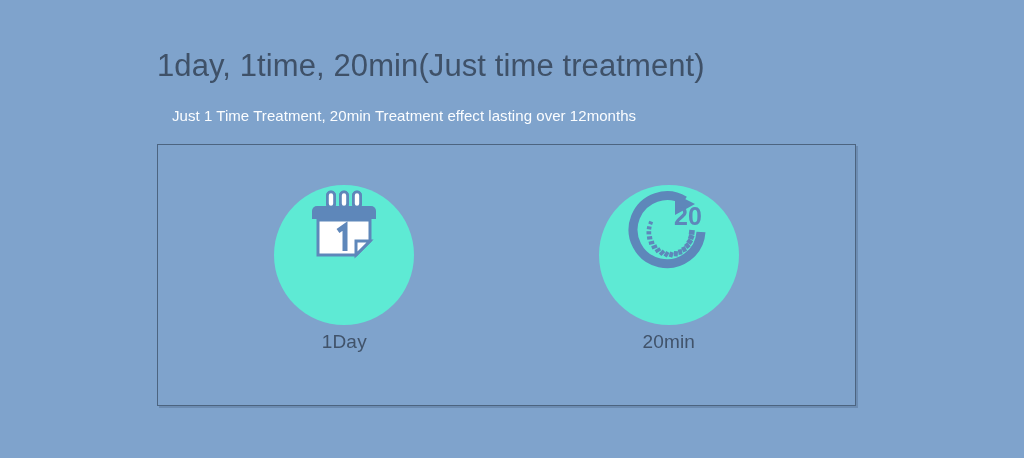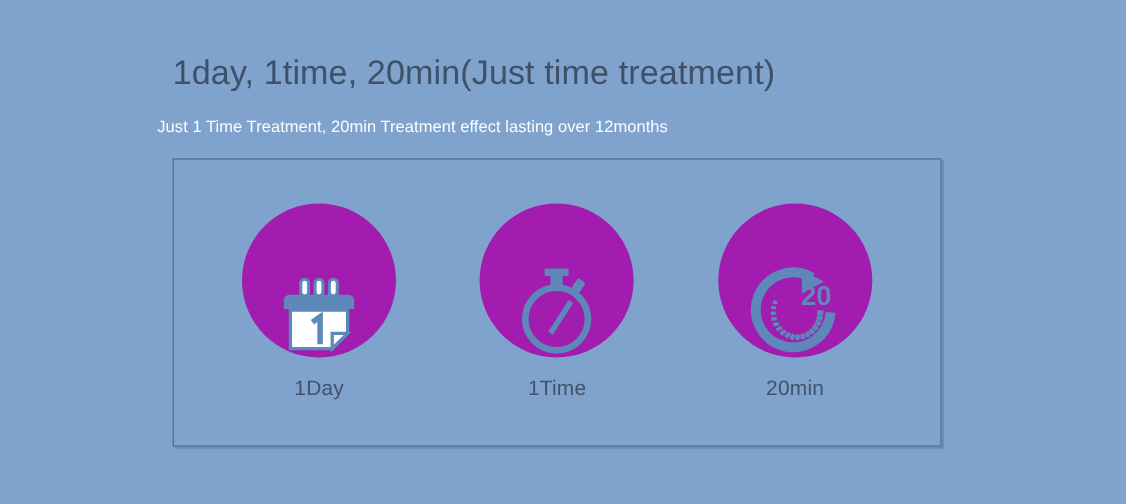--- a/index.html
+++ b/index.html
@@ -24,21 +24,21 @@
     top: 26px;
     font-size: 31px;
     font-weight: 300;
     letter-spacing: 0.1px;
     color: #3f5168;
     white-space: nowrap;
     line-height: 1.2;
   }
   .page-subtitle {
     position: absolute;
-    left: 143px;
+    left: 172px;
     top: 92px;
     font-size: 15px;
     font-weight: 400;
     letter-spacing: 0.05px;
     color: #fbfdff;
     white-space: nowrap;
     line-height: 1.2;
   }
 
   
@@ -66,28 +66,28 @@
   .feature-item {
     width: 200px;
     display: flex;
     flex-direction: column;
     align-items: center;
   }
   .icon-circle {
     width: 140px;
     height: 140px;
     border-radius: 50%;
-    background: #a21caf;
+    background: #5eead4;
     display: flex;
-    align-items: flex-end;
+    align-items: flex-start;
     justify-content: center;
   }
   .icon-circle svg { display: block; }
   .feature-label {
-    margin-top: 18px;
+    margin-top: 6px;
     font-size: 19px;
     font-weight: 400;
     color: #41536a;
     letter-spacing: 0.2px;
     line-height: 1.2;
     text-align: center;
   }
 </style>
 </head>
 <body>
@@ -119,38 +119,20 @@
             <path d="M13 35 H65 V56 L51 70 H13 Z" fill="#ffffff" stroke="#5e87ba" stroke-width="3" stroke-linejoin="miter"></path>
             <path d="M65 56 H51 V70 Z" fill="#ffffff" stroke="#5e87ba" stroke-width="3" stroke-linejoin="miter"></path>
 
             <path d="M33 46 L40 41 L40 66" fill="none" stroke="#5e87ba" stroke-width="5" stroke-linecap="butt" stroke-linejoin="miter"></path>
           </svg>
         </span>
       </div>
       <div class="feature-label">1Day</div>
     </div>
 
-    <div class="feature-item">
-      <div class="icon-circle">
-        <span>
-          <svg width="84" height="84" viewBox="0 0 84 84" aria-hidden="true">
-
-            <rect x="36.5" y="8.5" width="11" height="10" fill="#5e87ba"></rect>
-            <rect x="31" y="3" width="22" height="7" rx="1.5" fill="#5e87ba"></rect>
-
-            <rect x="58" y="13" width="8.5" height="11" rx="2" fill="#5e87ba" transform="rotate(34 62 18)"></rect>
-
-            <circle cx="42" cy="49" r="28.5" fill="none" stroke="#5e87ba" stroke-width="6"></circle>
-
-            <path d="M36.5 62 L55 33" fill="none" stroke="#5e87ba" stroke-width="5" stroke-linecap="butt"></path>
-          </svg>
-        </span>
-      </div>
-      <div class="feature-label">1Time</div>
-    </div>
 
     <div class="feature-item">
       <div class="icon-circle">
         <span>
           <svg width="88" height="88" viewBox="0 0 88 88" aria-hidden="true">
 
             <path d="M59.5 15.5 A34 34 0 1 0 76 47" fill="none" stroke="#5e87ba" stroke-width="9" stroke-linecap="butt"></path>
 
             <path d="M50 9 L70 19 L50 30 Z" fill="#5e87ba"></path>
 

